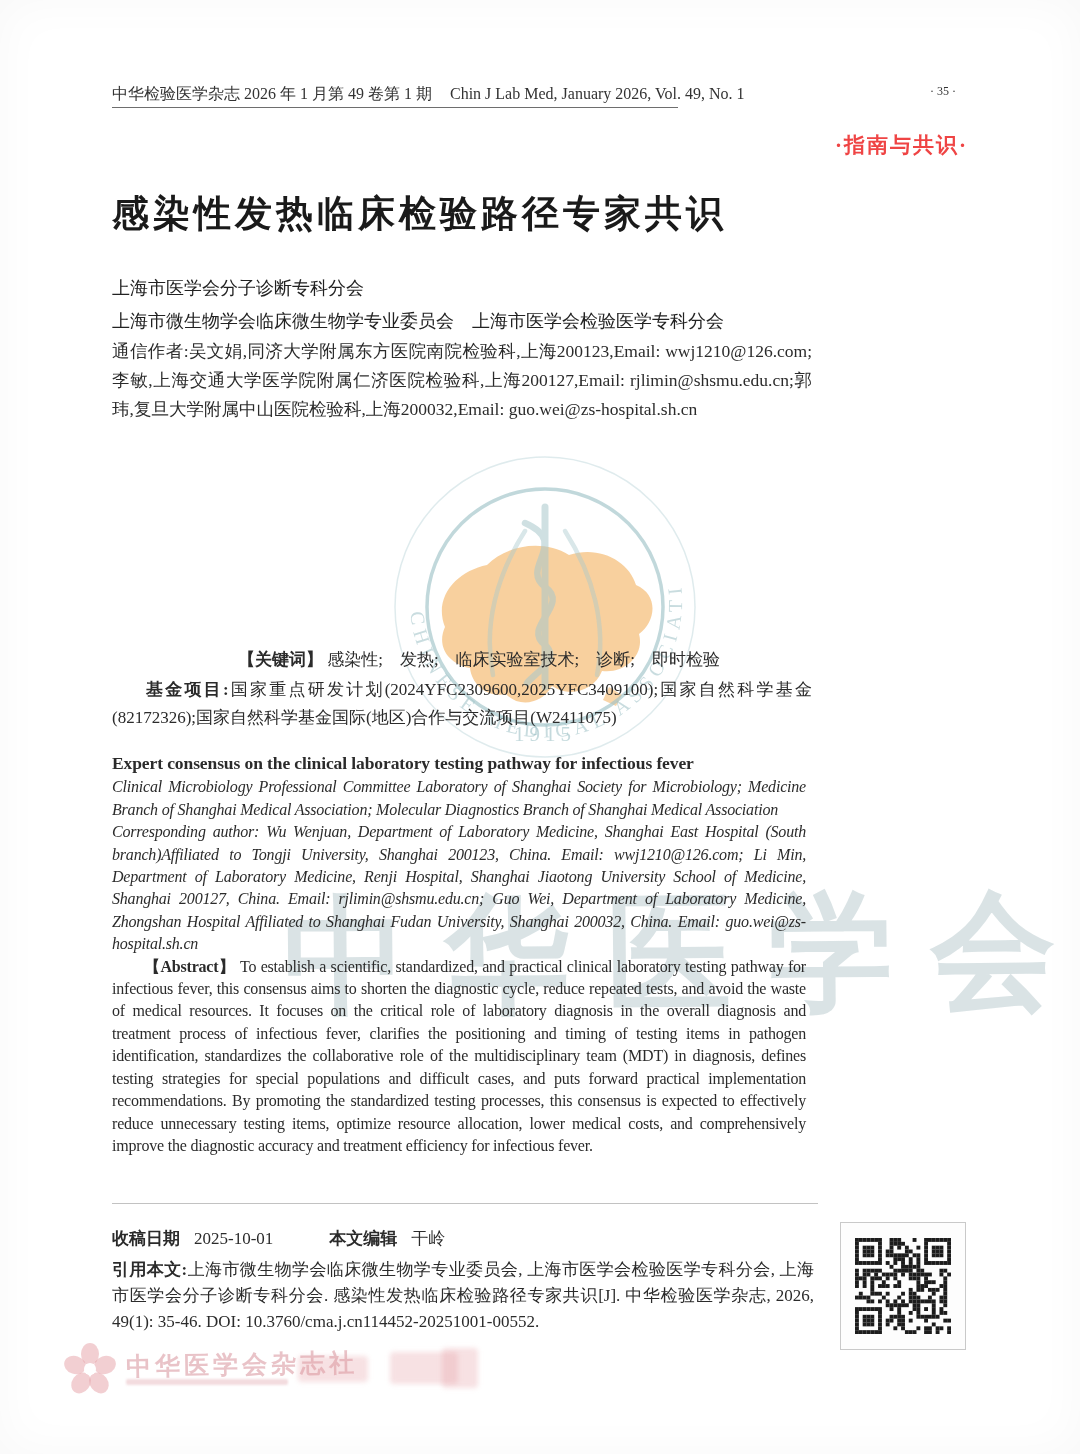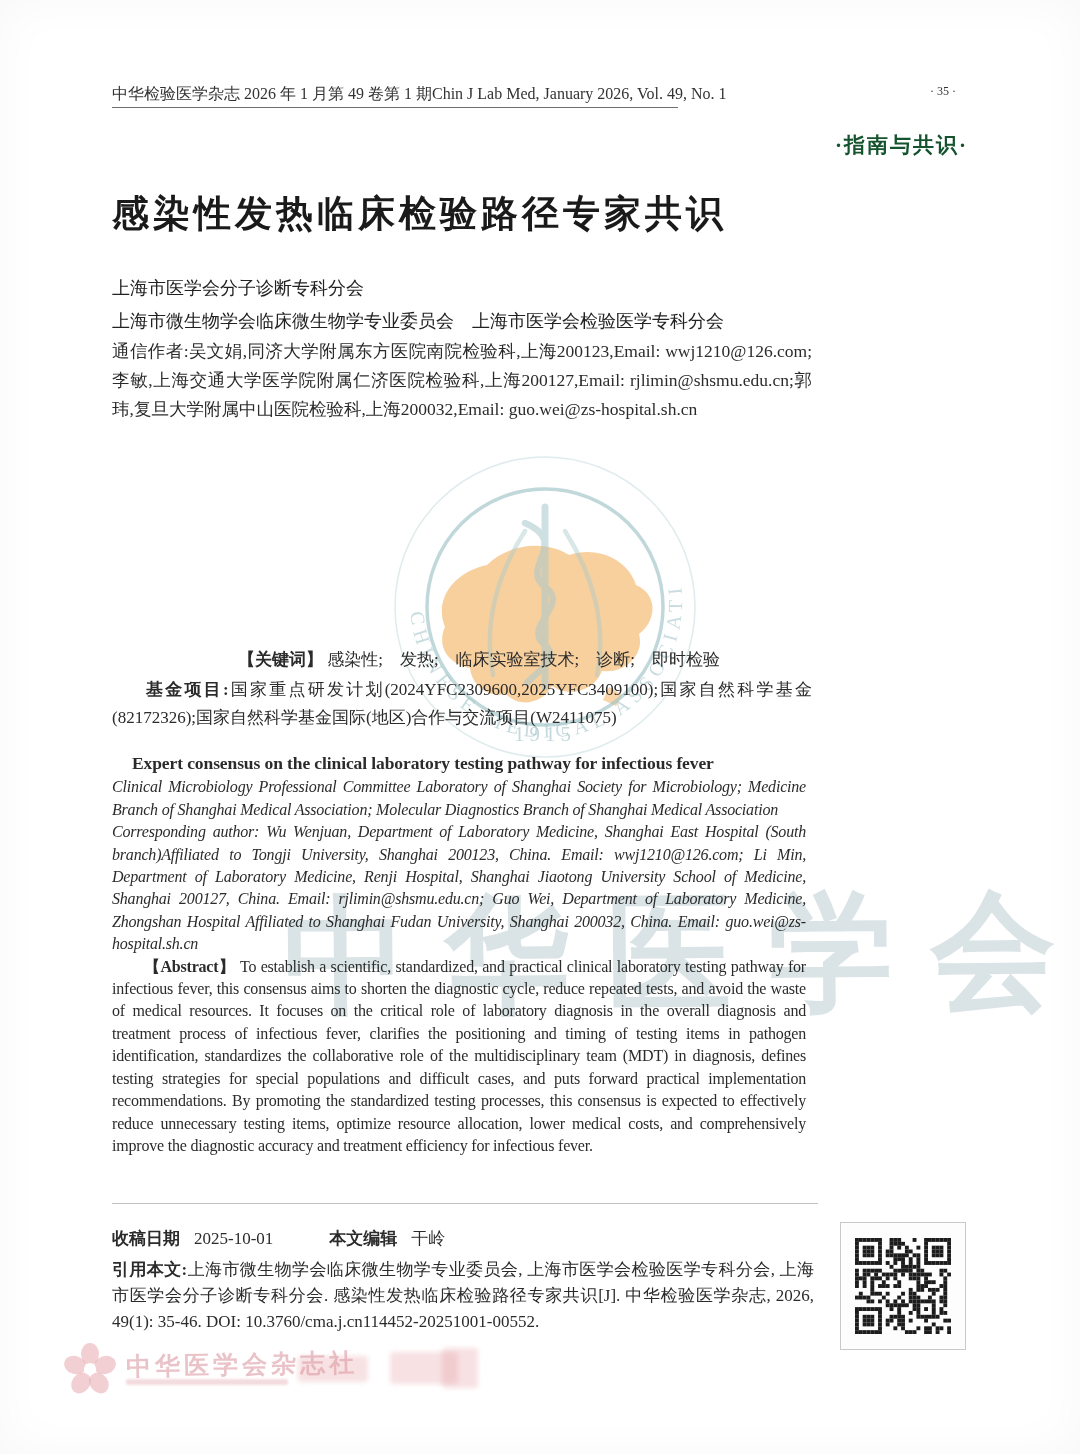--- a/index.html
+++ b/index.html
@@ -25,38 +25,38 @@
   #wm-press-name {
     left:126px; top:1348px; font-size:25px; letter-spacing:4px;
     color:rgba(203,112,124,0.42); white-space:nowrap;
     transform:rotate(-1deg); font-weight:bold;
   }
   .wm-blur { position:absolute; border-radius:4px; filter:blur(2.5px); background:rgba(229,156,162,0.30); }
   #wm-press-caption { left:126px; top:1379px; width:162px; height:6px; filter:blur(1px); background:rgba(214,140,150,0.30); border-radius:2px; position:absolute; }
 
   
   #header { left:112px; top:84px; width:856px; font-size:16px; color:#333; z-index:2; }
-  #header .en { }
+  #header .en { margin-left:18px; }
   #page-no { position:absolute; right:12px; top:0; font-size:12px; color:#333; }
   #header-rule { left:112px; top:107px; width:566px; height:0; border-top:1.5px solid #6e6e6e; z-index:2; }
 
-  #section-label { right:112px; top:131px; font-size:21px; letter-spacing:2px; font-weight:600; color:#14532d; z-index:2; }
+  #section-label { right:112px; top:131px; font-size:21px; letter-spacing:2px; font-weight:600; color:#ef4444; z-index:2; }
 
   
   #title-cn { left:112px; top:189px; font-size:37px; font-weight:bold; letter-spacing:4px; color:#1a1a1a; z-index:2; white-space:nowrap; }
   #affiliations-cn { left:112px; top:272px; width:720px; font-size:18px; line-height:33px; color:#222; z-index:2; }
   #corresponding-cn { left:112px; top:337px; width:700px; font-size:17.5px; line-height:29px; text-align:justify; z-index:2; }
   #abstract-cn { left:112px; top:484px; width:700px; font-size:17px; line-height:28px; text-align:justify; text-indent:2em; z-index:2; }
   #keywords-cn { left:112px; top:648px; width:700px; font-size:17px; text-indent:2em; z-index:2;text-align:center; }
   #fund-cn { left:112px; top:676px; width:700px; font-size:17px; line-height:28px; text-align:justify; text-indent:2em; z-index:2; }
   .cn-label { font-weight:bold; }
 
   
   #english-block { left:112px; top:752px; width:694px; font-size:16px; line-height:22.4px; letter-spacing:-0.2px; z-index:2; }
-  #title-en { font-size:17.5px; font-weight:bold; letter-spacing:-0.1px; margin-bottom:2px;margin-left:20px; }
+  #title-en { font-size:17.5px; font-weight:bold; letter-spacing:-0.1px; margin-bottom:2px; }
   .en-italic { font-style:italic; text-align:justify; }
   #abstract-en { text-align:justify; text-indent:2em; }
   #abstract-en .cn-label { font-style:normal; }
 
   
   #divider { left:112px; top:1203px; width:706px; height:0; border-top:1.5px solid #c2c2c2; z-index:2; }
   #footnote { left:112px; top:1226px; width:702px; font-size:17px; z-index:2; }
   #footnote p { margin-bottom:5px; line-height:26px; }
   #cite-line { line-height:28px; text-align:justify; }
   .gap { display:inline-block; width:56px; }

